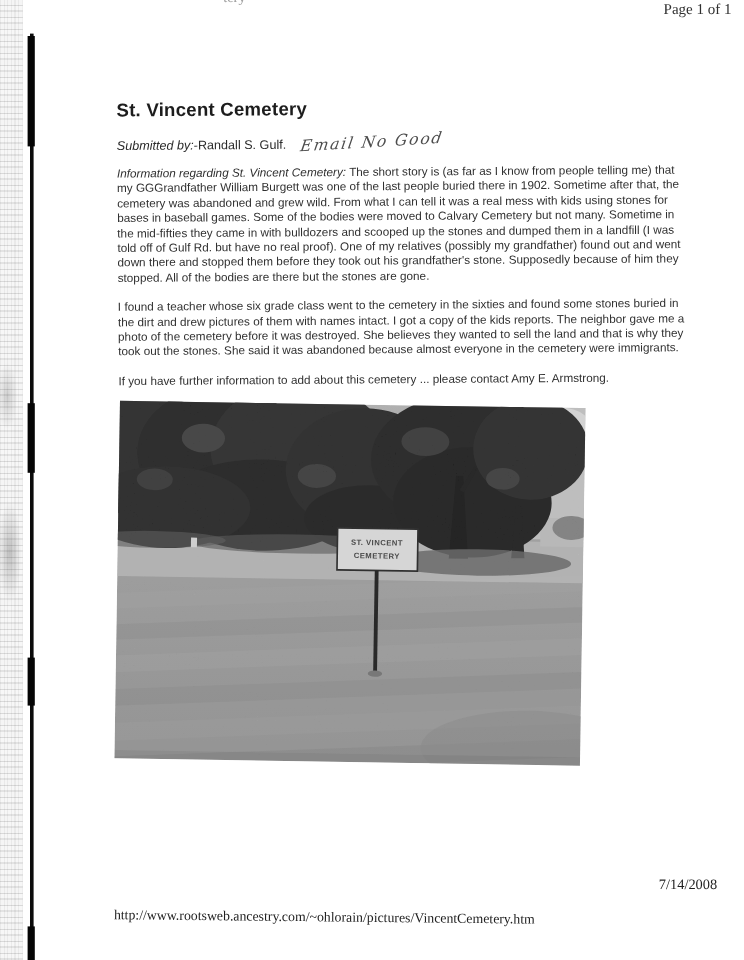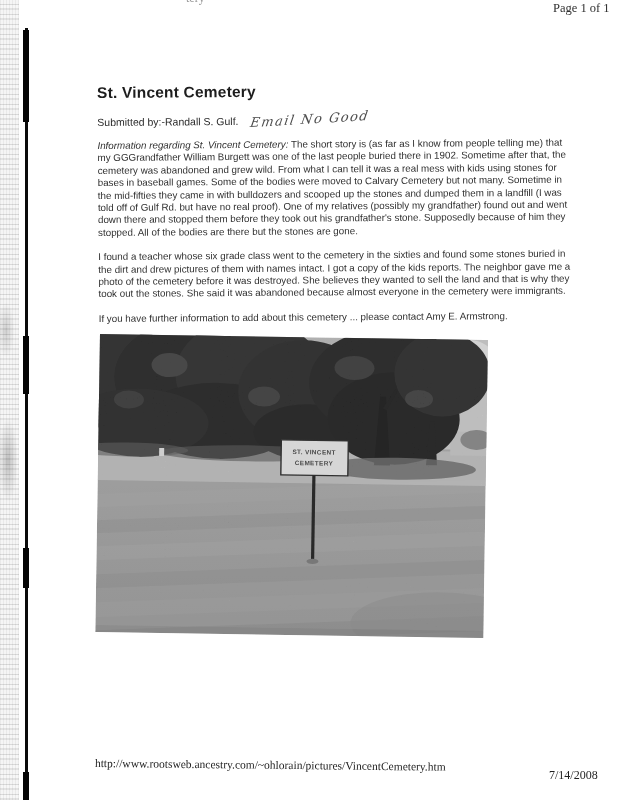--- a/index.html
+++ b/index.html
@@ -35,34 +35,34 @@
   .page-indicator{
     position:absolute;left:553px;top:1px;white-space:nowrap;
     font-family:"Liberation Serif",serif;font-size:12.5px;color:#2f2f2f;text-align:right;
   }
   .footer-url{
     position:absolute;left:95px;top:757px;white-space:nowrap;
     font-family:"Liberation Serif",serif;font-size:11.5px;color:#1f1f1f;
     transform:rotate(0.6deg);transform-origin:left top;
   }
   .footer-date{
-    position:absolute;left:549px;top:768px;
+    position:absolute;left:549px;top:730px;
     font-family:"Liberation Serif",serif;font-size:12px;color:#1f1f1f;
   }
 
   
   .content{
     position:absolute;left:97px;top:84px;width:478px;
     transform:rotate(-0.4deg);transform-origin:left top;
   }
   .title{
     font-size:15.5px;font-weight:bold;color:#1d1d1d;letter-spacing:.2px;margin:0;
   }
   .submitted{margin-top:11px;font-size:10.5px;color:#2a2a2a;}
-  .submitted .lbl{}
+  .submitted .lbl{font-style:italic;}
   .handwriting{
     display:inline-block;margin-left:12px;
     font-family:"DejaVu Serif",serif;font-style:italic;
     font-size:13px;color:#4d4d4d;letter-spacing:1.5px;
     transform:rotate(-3deg) skewX(-12deg);vertical-align:1px;
   }
   .para{margin:12px 0 0 0;font-size:9.8px;line-height:12.4px;color:#303030;}
   .para .lead{font-style:italic;}
   .contact{margin-top:12px;font-size:9.8px;color:#303030;}
 

